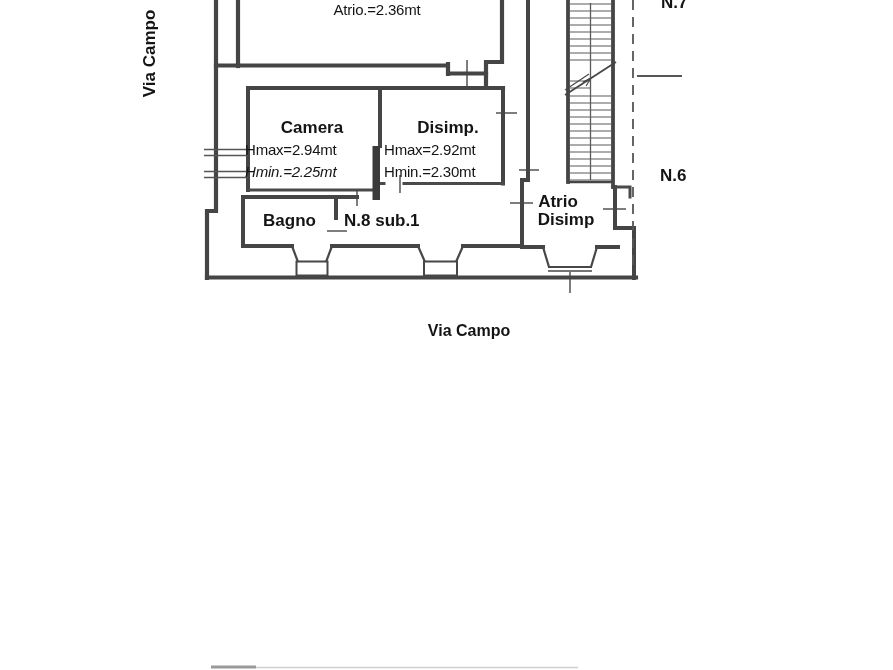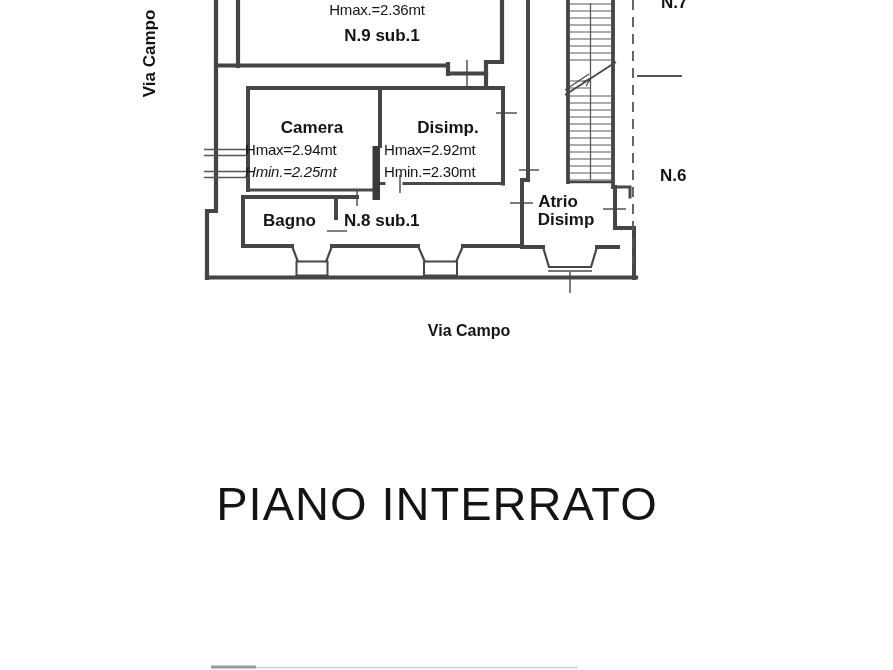--- a/index.html
+++ b/index.html
@@ -116,35 +116,33 @@
     <path d="M633 0 V270" stroke="#565656" stroke-width="1.8" stroke-dasharray="10 7" fill="none"></path>
     <path d="M637 76 H682" stroke="#565656" stroke-width="2" fill="none"></path>
 
     <g>
       <path d="M211 667 H256" stroke="#9a9a9a" stroke-width="3"></path>
       <path d="M256 667.5 H578" stroke="#cfcfcf" stroke-width="1.5"></path>
     </g>
   </svg>
 
   <div class="lbl via-campo">Via Campo</div>
-  <div class="lbl h ctr hmin-top">Hmax.=2.36mt</div>
-  <div class="lbl b ctr n9">N.9 sub.1</div>
+  <div class="lbl h ctr hmin-top">Atrio.=2.36mt</div>
 
   <div class="lbl b ctr camera-name">Camera</div>
   <div class="lbl h camera-hmax">Hmax=2.94mt</div>
   <div class="lbl h camera-hmin">Hmin.=2.25mt</div>
 
   <div class="lbl b ctr disimp-name">Disimp.</div>
   <div class="lbl h disimp-hmax">Hmax=2.92mt</div>
   <div class="lbl h disimp-hmin">Hmin.=2.30mt</div>
 
   <div class="lbl b ctr bagno-name">Bagno</div>
   <div class="lbl b n8">N.8 sub.1</div>
 
   <div class="lbl b ctr atrio1">Atrio</div>
   <div class="lbl b ctr atrio2">Disimp</div>
 
   <div class="lbl b n7">N.7</div>
   <div class="lbl b n6">N.6</div>
 
   <div class="lbl ctr via-mattie">Via Campo</div>
-  <div class="lbl ctr piano-title">PIANO INTERRATO</div>
 </div>
 
 </body></html>

